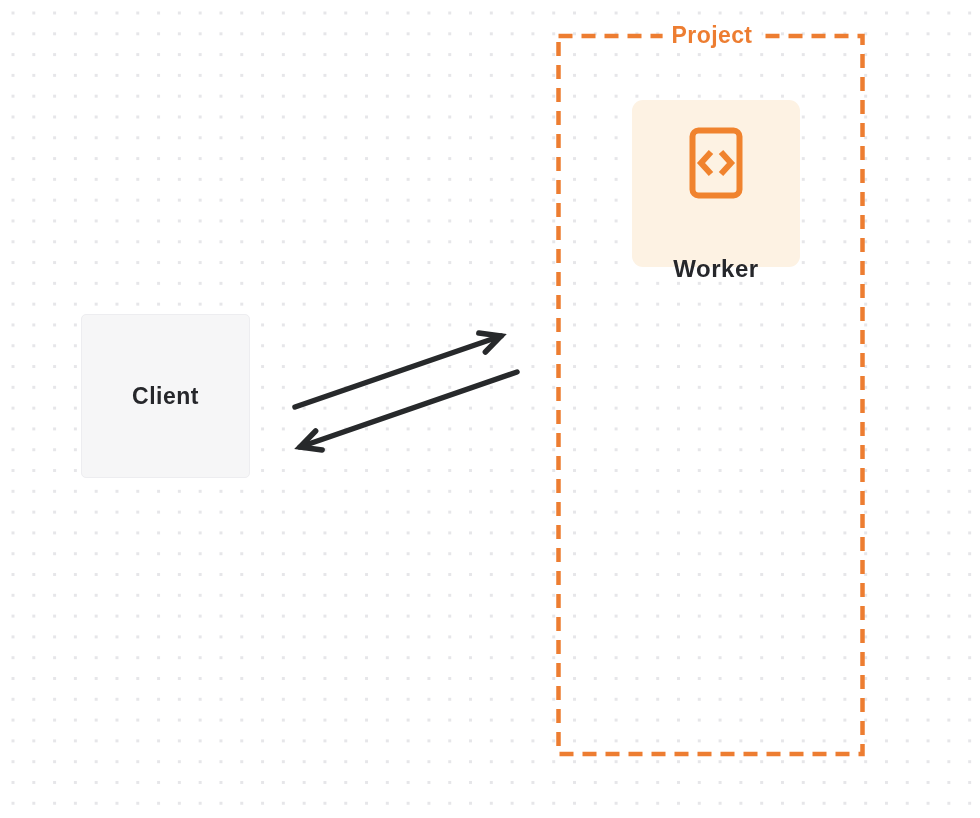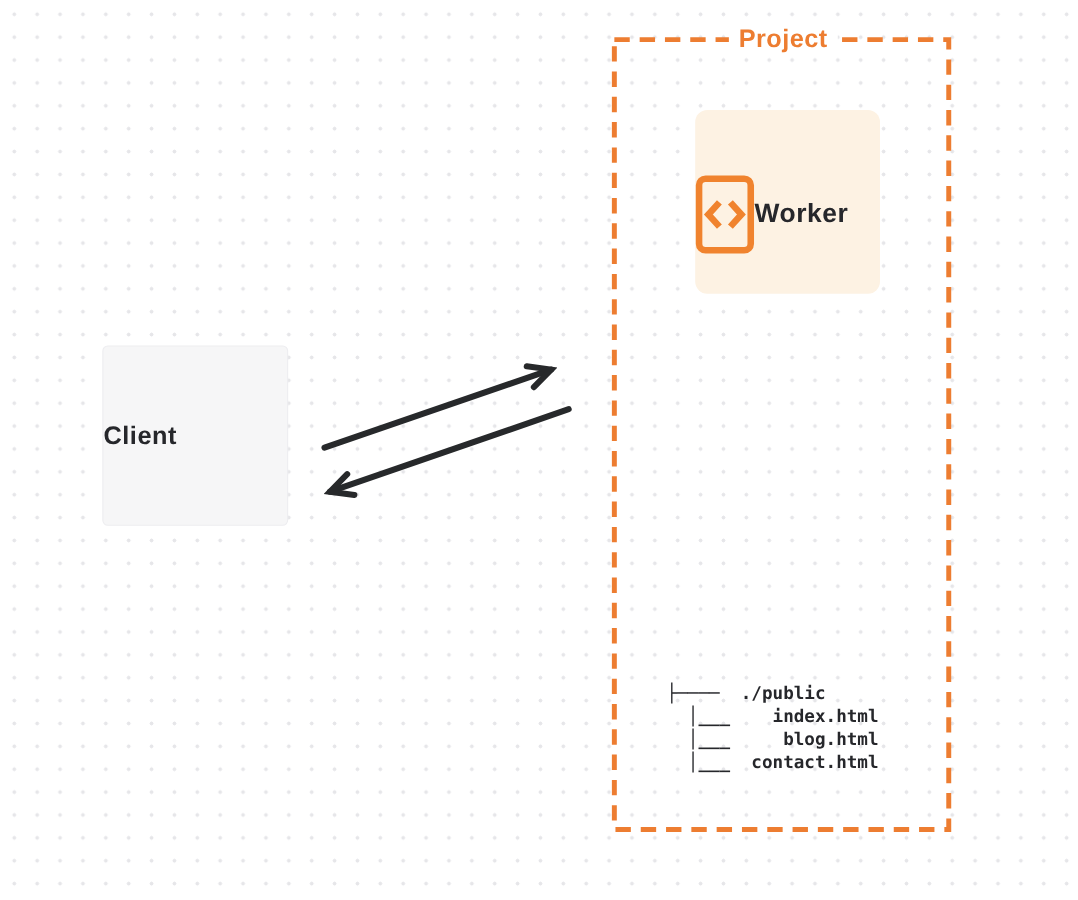--- a/index.html
+++ b/index.html
@@ -34,31 +34,32 @@
     color: #ed7d31;
     font-size: 23px;
     font-weight: 700;
     letter-spacing: 0.4px;
     line-height: 30px;
     white-space: nowrap;
   }
   .card {
     position: absolute;
     display: flex;
-    flex-direction: row;
+    flex-direction: column;
     align-items: center;
     box-sizing: border-box;
+    gap: 29px;
   }
   .card-client {
-    left: 93px; top: 314px;
+    left: 81px; top: 314px;
     width: 169px; height: 164px;
     background: #f6f6f7;
     border: 1px solid #ededf0;
     border-radius: 5px;
-    justify-content: flex-start;
+    justify-content: center;
   }
   .card-client .card-label {
     font-size: 23px;
     font-weight: 700;
     letter-spacing: 0.5px;
     color: #26272b;
   }
   .card-cream {
     background: #fdf2e3;
     border-radius: 11px;
@@ -128,18 +129,14 @@
       <svg width="54" height="72" viewBox="0 0 54 72">
         <rect x="3.5" y="3.5" width="47" height="65" rx="6" fill="none" stroke="#f0832e" stroke-width="6"></rect>
         <path d="M22,25 L12,36 L22,47" fill="none" stroke="#f0832e" stroke-width="6" stroke-linecap="butt" stroke-linejoin="miter"></path>
         <path d="M32,25 L42,36 L32,47" fill="none" stroke="#f0832e" stroke-width="6" stroke-linecap="butt" stroke-linejoin="miter"></path>
       </svg>
     </span>
     <span class="card-label">Worker</span>
   </div>
 
 
-  <pre class="file-tree">├────  ./public
-  │___    index.html
-  │___     blog.html
-  │___  contact.html</pre>
 
 </div>
 
 </body></html>

